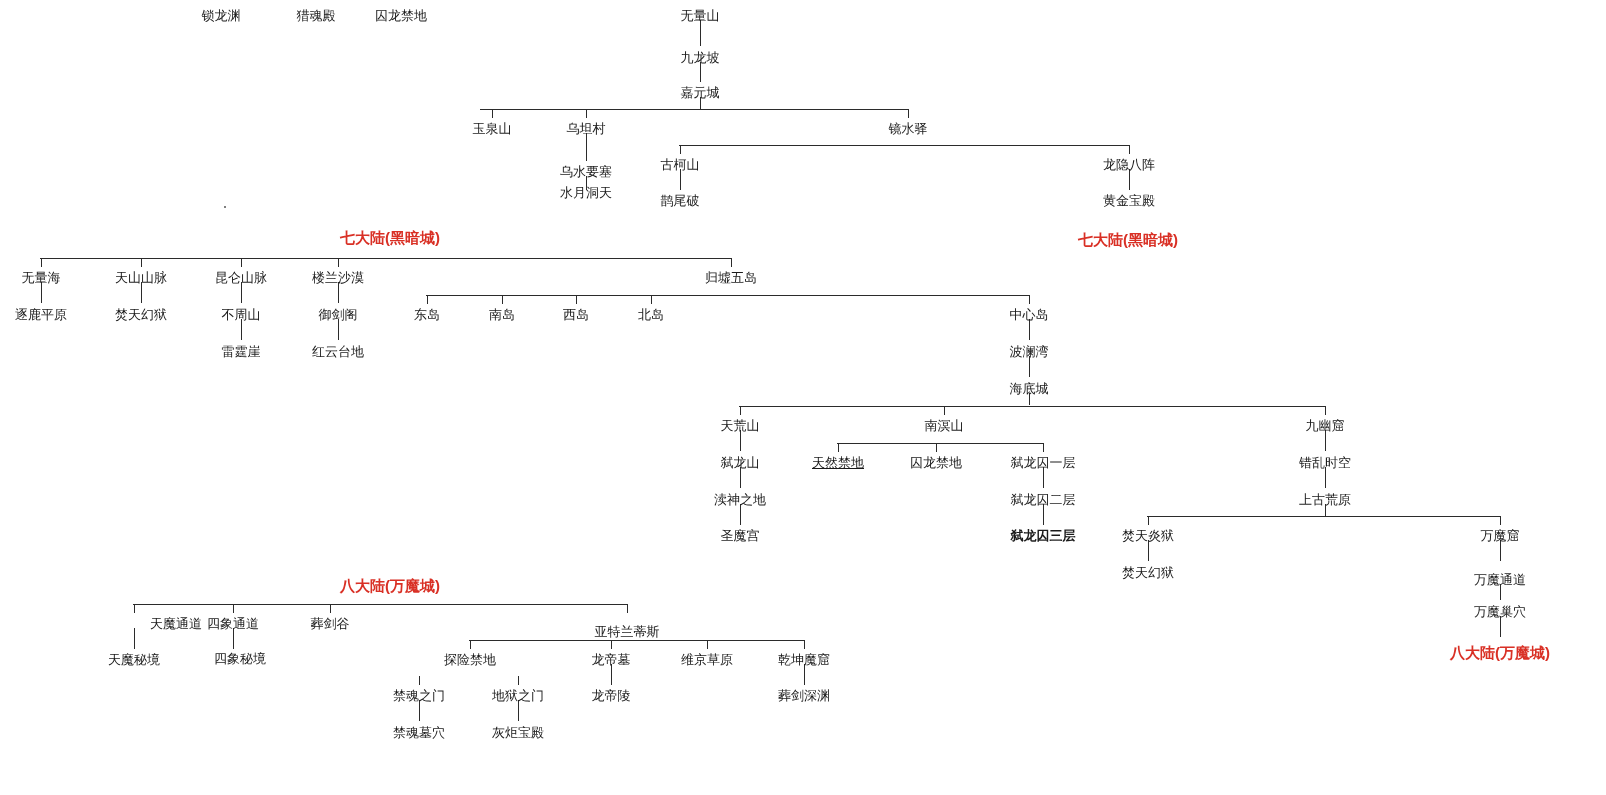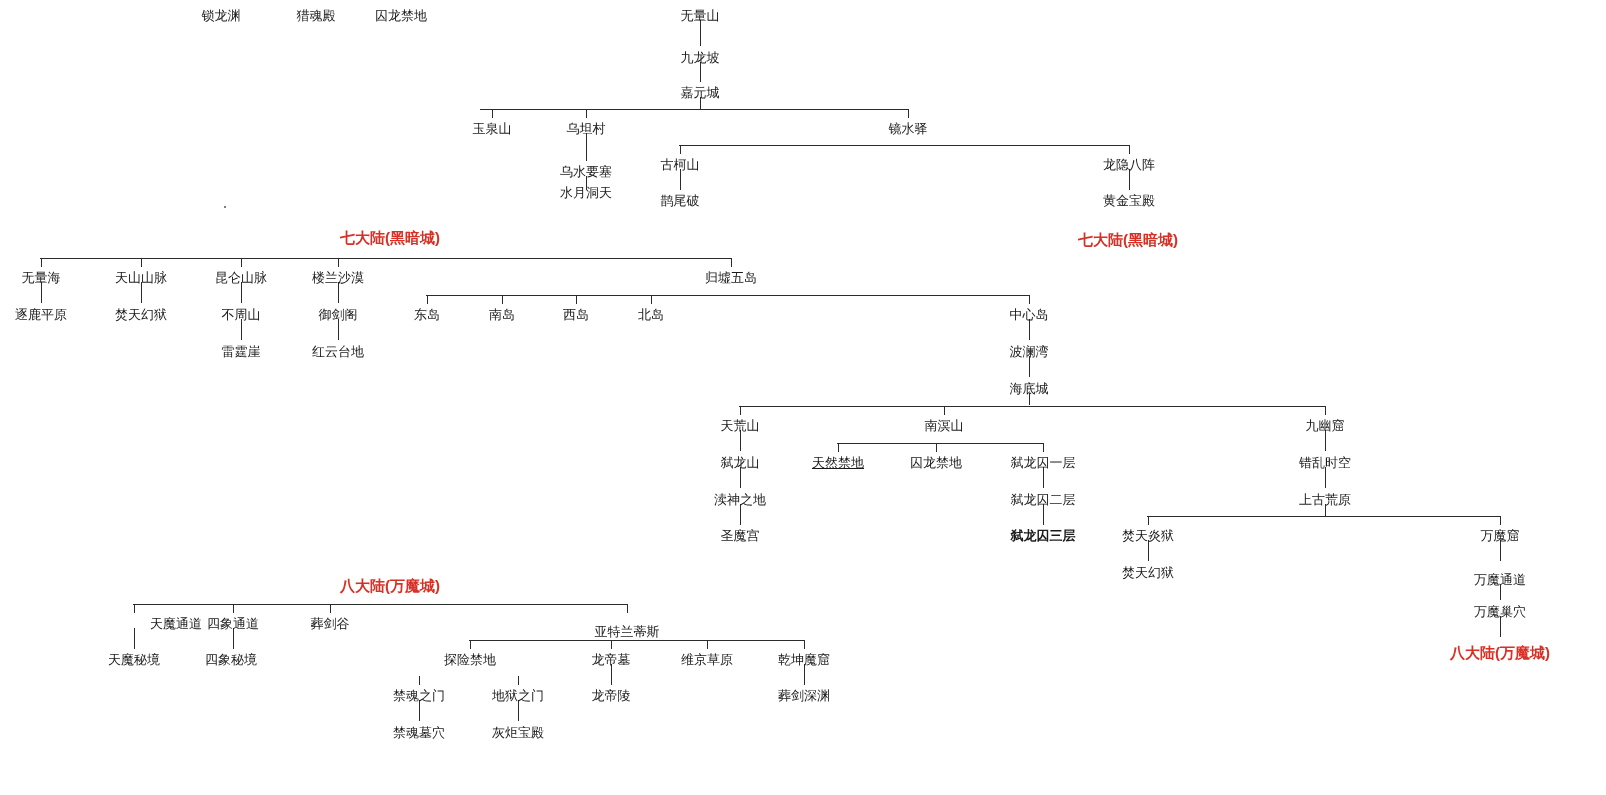--- a/index.html
+++ b/index.html
@@ -169,21 +169,21 @@
     <div class="node" style="left: 1500px; top: 528px;">万魔窟</div>
     <div class="node" style="left: 1148px; top: 565px;">焚天幻狱</div>
     <div class="node red" style="left: 390px; top: 578px;">八大陆(万魔城)</div>
     <div class="node" style="left: 1500px; top: 572px;">万魔通道</div>
     <div class="node" style="left: 1500px; top: 604px;">万魔巢穴</div>
     <div class="node" style="left: 134px; top: 616px; margin-left: 42px;">天魔通道</div>
     <div class="node" style="left: 233px; top: 616px;">四象通道</div>
     <div class="node" style="left: 330px; top: 616px;">葬剑谷</div>
     <div class="node" style="left: 627px; top: 616px; margin-top: 8px;">亚特兰蒂斯</div>
     <div class="node" style="left: 134px; top: 652px;">天魔秘境</div>
-    <div class="node" style="left: 231px; top: 652px;">四象秘境</div>
+    <div class="node" style="left: 240px; top: 652px; font-family: Liberation Mono, monospace;">四象秘境</div>
     <div class="node" style="left: 470px; top: 652px;">探险禁地</div>
     <div class="node" style="left: 611px; top: 652px;">龙帝墓</div>
     <div class="node" style="left: 707px; top: 652px; font-family: Liberation Serif, serif;">维京草原</div>
     <div class="node" style="left: 804px; top: 652px;">乾坤魔窟</div>
     <div class="node red" style="left: 1500px; top: 645px;">八大陆(万魔城)</div>
     <div class="node" style="left: 419px; top: 688px;">禁魂之门</div>
     <div class="node" style="left: 518px; top: 688px;">地狱之门</div>
     <div class="node" style="left: 611px; top: 688px;">龙帝陵</div>
     <div class="node" style="left: 804px; top: 688px;">葬剑深渊</div>
     <div class="node" style="left: 419px; top: 725px;">禁魂墓穴</div>

